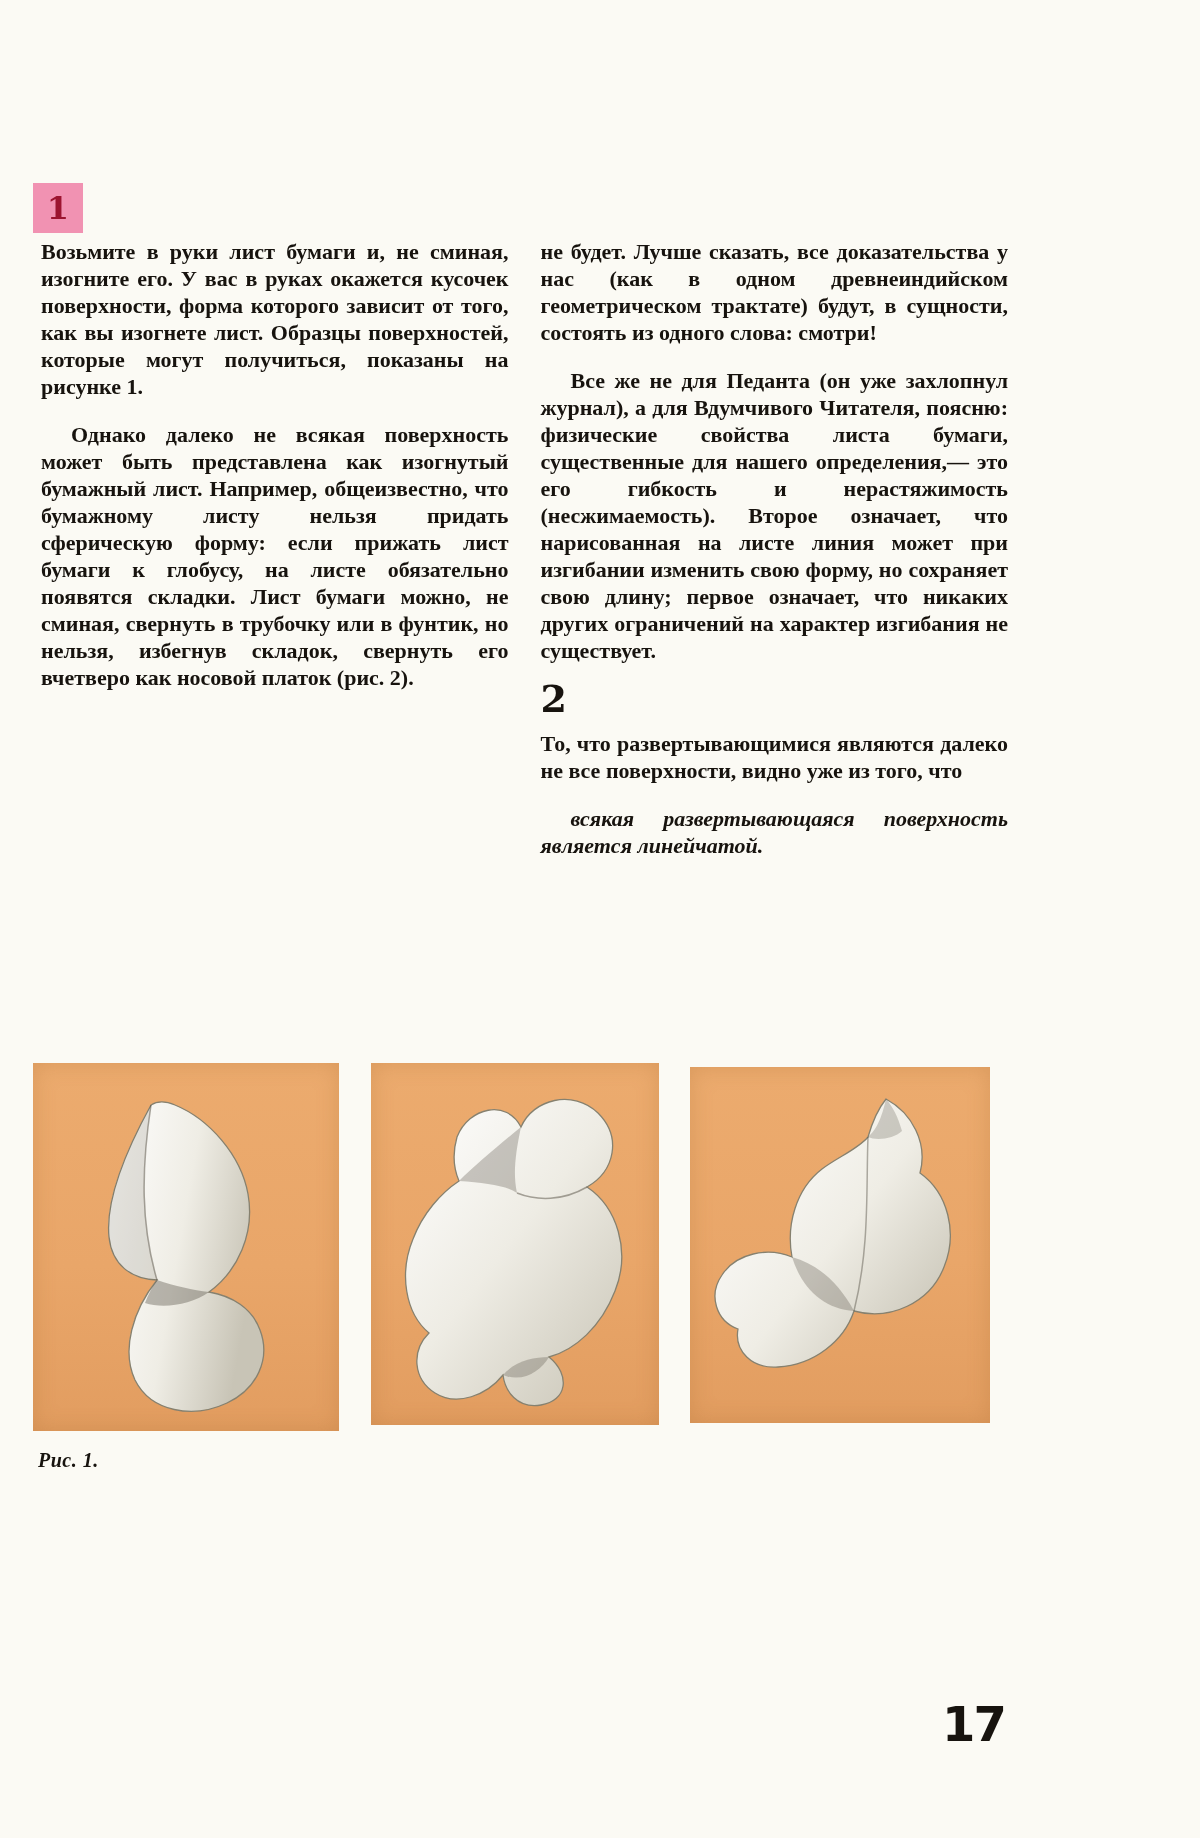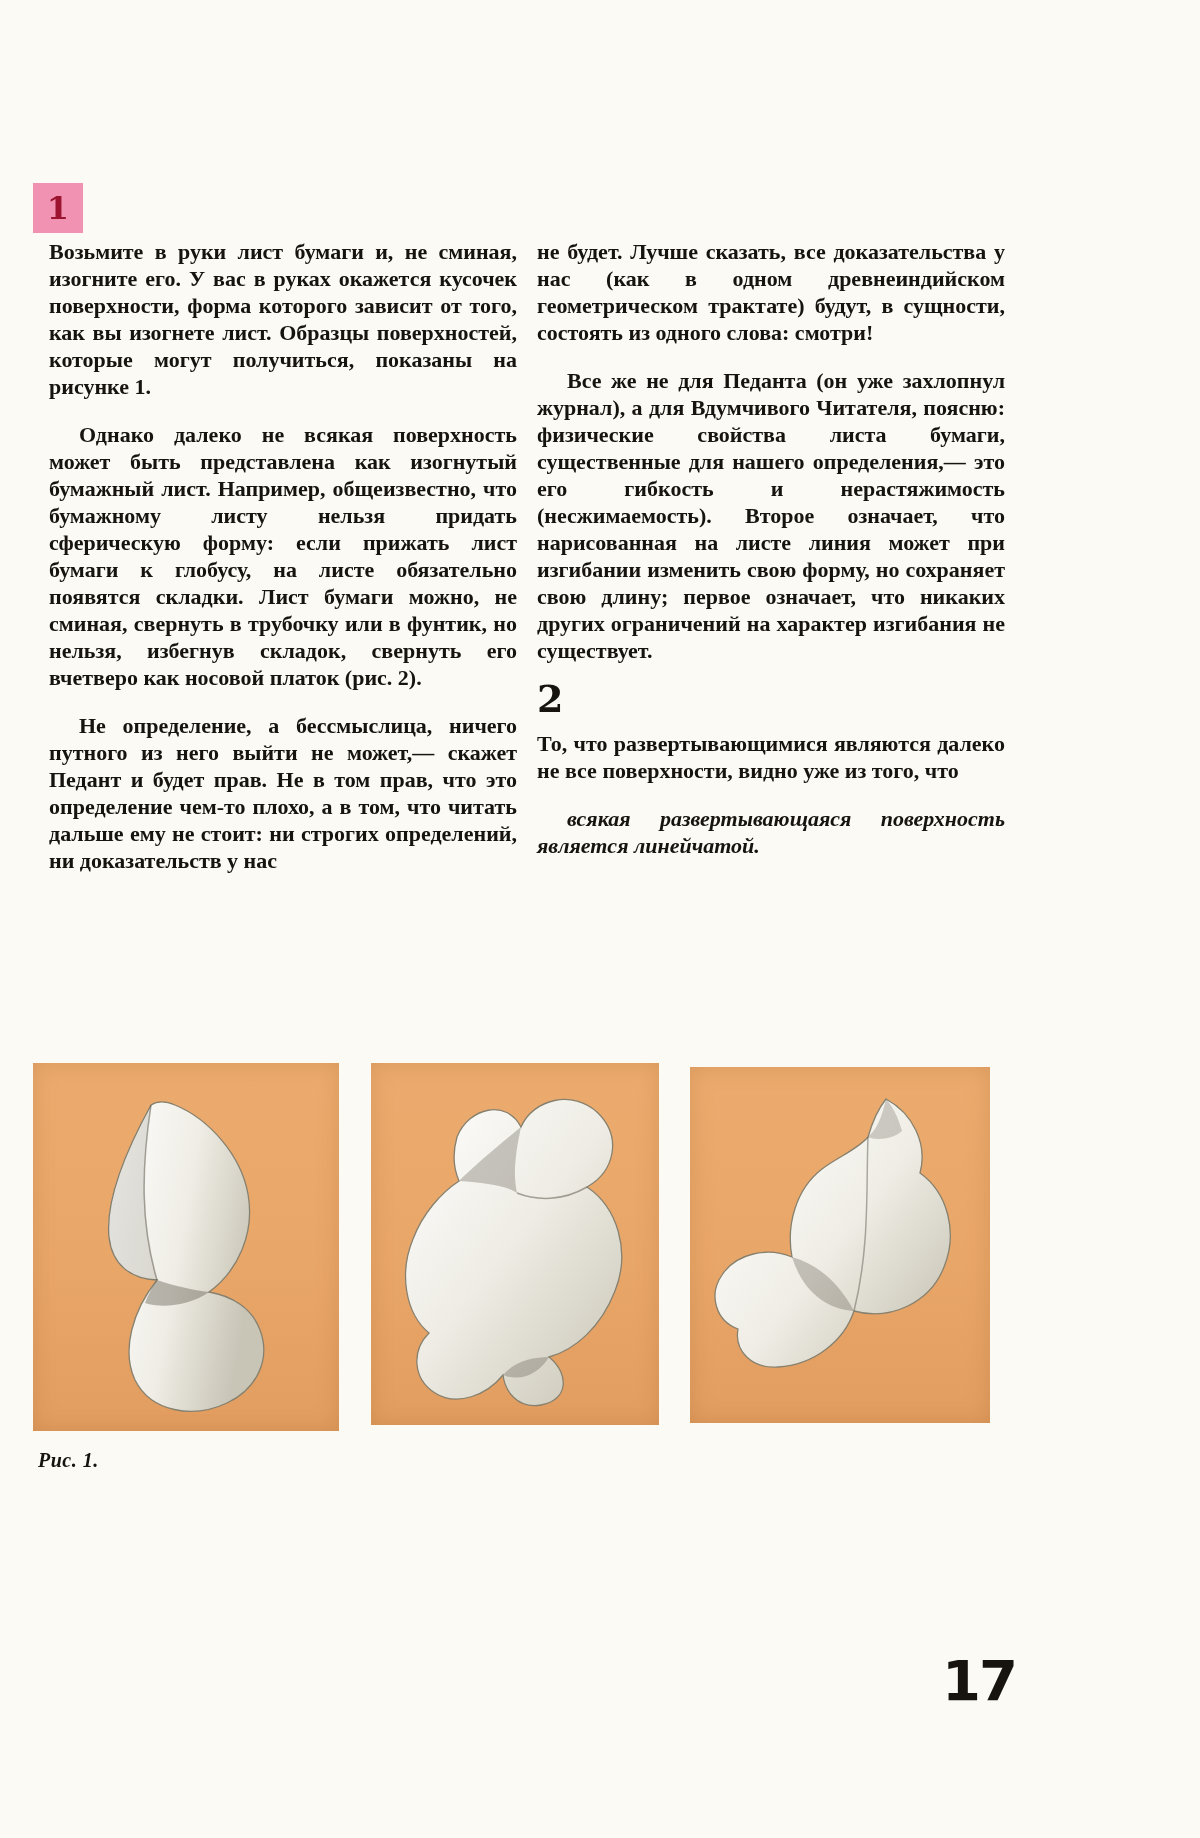--- a/index.html
+++ b/index.html
@@ -34,23 +34,23 @@
   .section-badge {
     position: absolute; left: 33px; top: 183px;
     width: 50px; height: 50px;
     background: var(--badge-bg, #f192b2);
     display: flex; align-items: center; justify-content: center;
     color: var(--badge-text, #9c1430);
     font-weight: 700; font-size: 32px;
     font-family: "DejaVu Serif", serif;
   }
   .columns {
-    position: absolute; left: 49px; top: 238px;
+    position: absolute; left: 41px; top: 238px;
     width: 967px; height: 806px;
-    display: flex; gap: 20px;
+    display: flex; gap: 32px;
     overflow: hidden;
   }
   .column { width: 468px; }
   .para {
     margin: 0;
     font-size: 22px; font-weight: 700;
     line-height: 27px;
     text-align: justify;
     hyphens: auto;
   }
@@ -78,42 +78,41 @@
   .figure-panel.p2 { width: 288px; height: 362px; }
   .figure-panel.p3 { width: 300px; height: 356px; margin-top: 4px; }
   .figure-panel svg { display: block; width: 100%; height: 100%; }
   .figure-caption {
     position: absolute; left: 38px; top: 1449px;
     font-style: italic; font-weight: 700; font-size: 20px;
     letter-spacing: 0.5px;
     font-family: Liberation Serif, serif;
   }
   .page-number {
-    position: absolute; left: 942px; top: 1648px;
+    position: absolute; left: 942px; top: 1696px;
     font-family: "DejaVu Sans", sans-serif;
-    font-weight: 700; font-size: 56px;
+    font-weight: 700; font-size: 48px;
     letter-spacing: -2px;
   }
 </style>
 </head>
 <body>
 
 <div class="page">
 
 
 
   <div class="section-badge">
     <span>1</span>
   </div>
 
   <div class="columns">
     <div class="column">
         <p class="para"><span>Возьмите в руки лист бумаги и, не сминая, изогните его. У вас в руках окажется кусочек поверхности, форма которого зависит от того, как вы изогнете лист. Образцы поверхностей, которые могут получиться, показаны на рисунке 1.</span></p>
         <p class="para indent"><span>Однако далеко не всякая поверхность может быть представлена как изогнутый бумажный лист. Например, общеизвестно, что бумажному листу нельзя придать сферическую форму: если прижать лист бумаги к глобусу, на листе обязательно появятся складки. Лист бумаги можно, не сминая, свернуть в трубочку или в фунтик, но нельзя, избегнув складок, свернуть его вчетверо как носовой платок (рис. 2).</span></p>
-        <p class="para indent"><span>Не определение, а бессмыслица, ничего путного из него выйти не может,— скажет Педант и будет прав. Не в том прав, что это определение чем-то плохо, а в том, что читать дальше ему не стоит: ни строгих определений, ни доказательств у нас</span></p>
       </div>
     <div class="column">
       <div>
           <p class="para"><span>не будет. Лучше сказать, все доказательства у нас (как в одном древнеиндийском геометрическом трактате) будут, в сущности, состоять из одного слова: смотри!</span></p>
           <p class="para indent"><span>Все же не для Педанта (он уже захлопнул журнал), а для Вдумчивого Читателя, поясню: физические свойства листа бумаги, существенные для нашего определения,— это его гибкость и нерастяжимость (несжимаемость). Второе означает, что нарисованная на листе линия может при изгибании изменить свою форму, но сохраняет свою длину; первое означает, что никаких других ограничений на характер изгибания не существует.</span></p>
         </div>
       <div class="section-number-inline">2</div>
       <div>
           <p class="para"><span>То, что развертывающимися являются далеко не все поверхности, видно уже из того, что</span></p>
           <p class="para indent"><span class="seg-italic">всякая развертывающаяся поверхность является линейчатой.</span></p>

